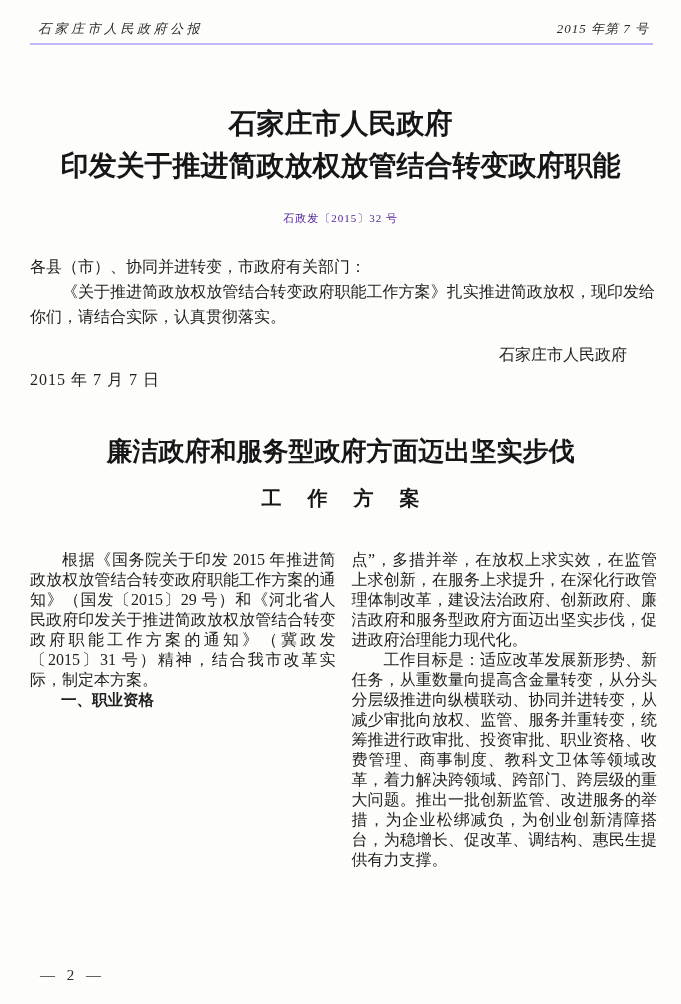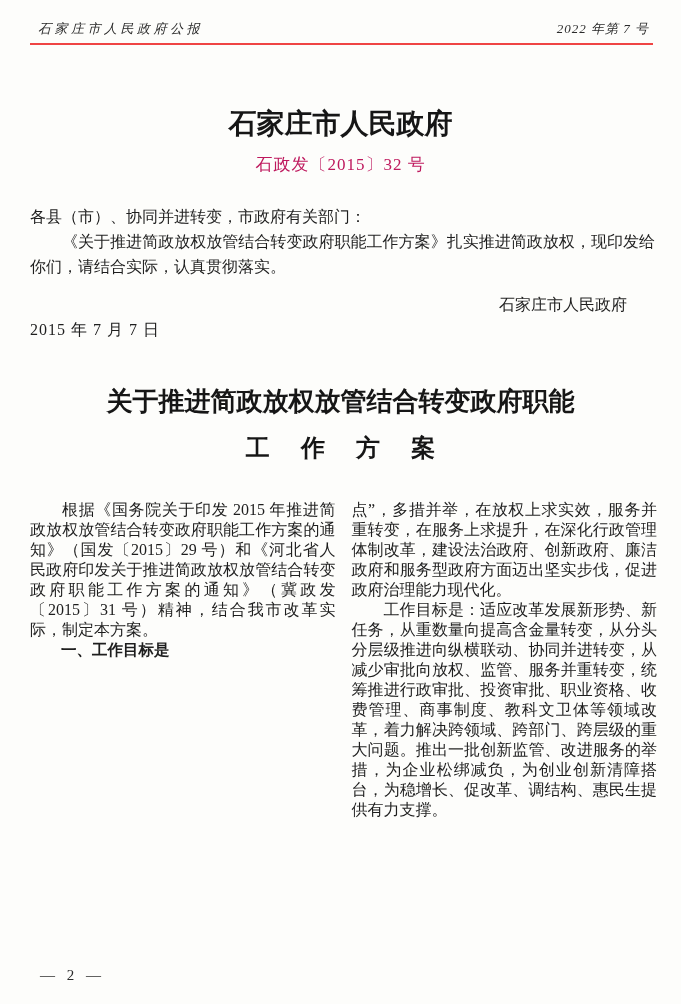--- a/index.html
+++ b/index.html
@@ -13,41 +13,41 @@
     color: #1e1e1e;
     font-family: "Liberation Serif", "DejaVu Serif", serif;
     overflow: hidden;
   }
   
   .running-head {
     display: flex;
     justify-content: space-between;
     margin: 0 28px 0 30px;
     padding: 20px 4px 5px 8px;
-    border-bottom: 2px solid #ef4444;
+    border-bottom: 2px solid #c4b5fd;
     font-size: 13px;
     font-style: italic;
     color: #2a2a2a;
   }
   .running-head .pub-name { letter-spacing: 3.5px; }
   .running-head .issue-no { letter-spacing: 1px; }
   
   .notice-title {
     margin-top: 58px;
     text-align: center;
     font-size: 28px;
     font-weight: bold;
     line-height: 42px;
     color: #161616;
   }
   .doc-number {
-    margin-top: 8px;
+    margin-top: 24px;
     text-align: center;
-    font-size: 17px;
-    color: #be185d;
+    font-size: 11px;
+    color: #4c1d95;
     letter-spacing: 1px;
   }
   
   .notice-body {
     margin: 28px 26px 0 30px;
     font-size: 16px;
     line-height: 25px;
     text-align: justify;
   }
   .notice-body .salutation { text-indent: 0; }
@@ -62,21 +62,21 @@
   
   .plan-title {
     margin-top: 44px;
     text-align: center;
     font-weight: bold;
     color: #161616;
   }
   .plan-title .line1 { font-size: 26px; line-height: 32px; }
   .plan-title .line2 {
     margin-top: 14px;
-    font-size: 24px;
+    font-size: 20px;
     line-height: 32px;
     letter-spacing: 1.3em;
     text-indent: 1.3em;
   }
   
   .columns {
     display: flex;
     gap: 16px;
     margin: 36px 24px 4px 30px;
     font-size: 16px;
@@ -102,49 +102,50 @@
     color: #2a2a2a;
   }
 </style>
 </head>
 <body>
 
 <div class="page">
 
   <div class="running-head">
     <span class="pub-name">石家庄市人民政府公报</span>
-    <span class="issue-no">2022 年第 7 号</span>
+    <span class="issue-no">2015 年第 7 号</span>
   </div>
 
   <div class="notice-title">
     <div>石家庄市人民政府</div>
+    <div>印发关于推进简政放权放管结合转变政府职能</div>
   </div>
 
   <div class="doc-number">石政发〔2015〕32 号</div>
 
   <div class="notice-body">
     <div class="salutation">各县（市）、协同并进转变，市政府有关部门：</div>
     <div class="para">《关于推进简政放权放管结合转变政府职能工作方案》扎实推进简政放权，现印发给你们，请结合实际，认真贯彻落实。</div>
     <div class="signature-block">
       <div class="sig-name">石家庄市人民政府</div>
       <div class="sig-date">2015 年 7 月 7 日</div>
     </div>
   </div>
 
   <div class="plan-title">
-    <div class="line1">关于推进简政放权放管结合转变政府职能</div>
+    <div class="line1">廉洁政府和服务型政府方面迈出坚实步伐</div>
     <div class="line2">工作方案</div>
   </div>
 
   <div class="columns">
     <div class="col">
       <div class="para">根据《国务院关于印发 2015 年推进简政放权放管结合转变政府职能工作方案的通知》（国发〔2015〕29 号）和《河北省人民政府印发关于推进简政放权放管结合转变政府职能工作方案的通知》（冀政发〔2015〕31 号）精神，结合我市改革实际，制定本方案。</div>
-      <div class="section-heading">一、工作目标是</div>
+      <div class="section-heading">一、职业资格</div>
     </div>
     <div class="col">
-      <div class="para-cont">点”，多措并举，在放权上求实效，服务并重转变，在服务上求提升，在深化行政管理体制改革，建设法治政府、创新政府、廉洁政府和服务型政府方面迈出坚实步伐，促进政府治理能力现代化。</div>
+      <div class="para-cont">点”，多措并举，在放权上求实效，在监管上求创新，在服务上求提升，在深化行政管理体制改革，建设法治政府、创新政府、廉洁政府和服务型政府方面迈出坚实步伐，促进政府治理能力现代化。</div>
       <div class="para">工作目标是：适应改革发展新形势、新任务，从重数量向提高含金量转变，从分头分层级推进向纵横联动、协同并进转变，从减少审批向放权、监管、服务并重转变，统筹推进行政审批、投资审批、职业资格、收费管理、商事制度、教科文卫体等领域改革，着力解决跨领域、跨部门、跨层级的重大问题。推出一批创新监管、改进服务的举措，为企业松绑减负，为创业创新清障搭台，为稳增长、促改革、调结构、惠民生提供有力支撑。</div>
     </div>
   </div>
 
   <div class="page-footer">— 2 —</div>
 
 </div>
 
 </body></html>

